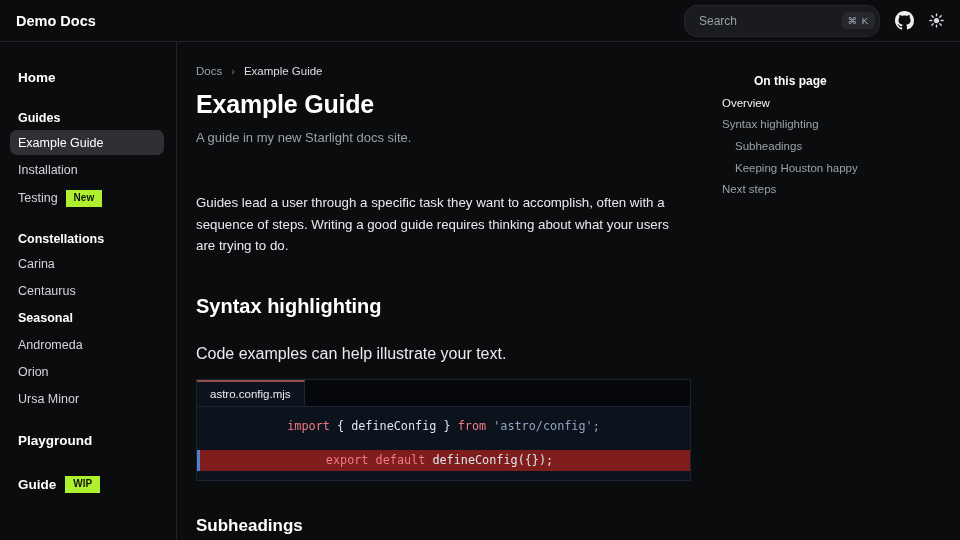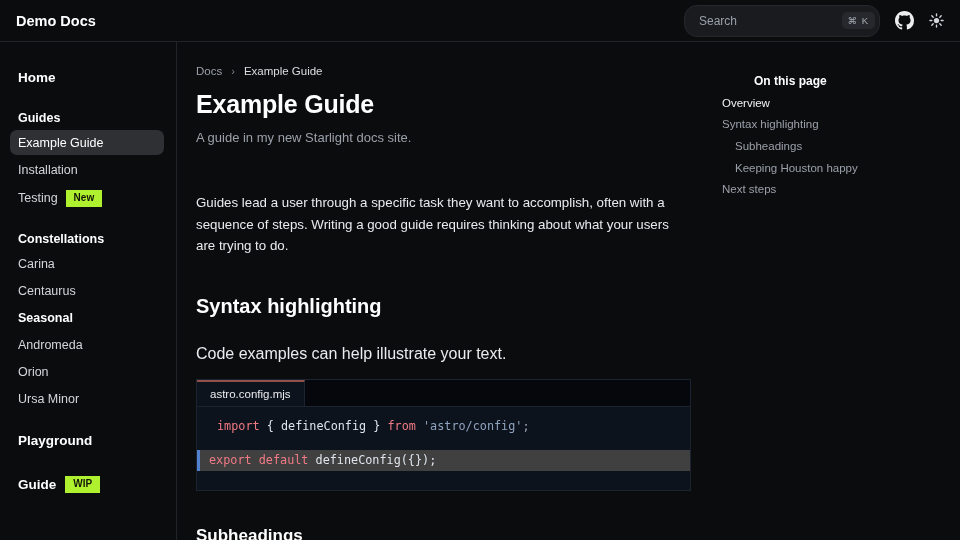--- a/index.html
+++ b/index.html
@@ -68,25 +68,25 @@
 
   
   .code-block { width: 495px; margin-top: 15px; border: 1px solid #1d2431; background: #0d131d; }
   .code-tabbar { background: #05070c; height: 27px; display: flex; border-bottom: 1px solid #1d2431; }
   .code-tab {
     background: #0d131d; border-top: 2px solid #8f5049; border-right: 1px solid #1d2431;
     padding: 0 13px; display: flex; align-items: center;
     font-size: 11.5px; color: #e9ebee; cursor: pointer;
   }
   .code-body { font-family: "DejaVu Sans Mono", "Liberation Mono", monospace; font-size: 11.8px; padding: 10px 0 8px; }
-  .code-line { padding: 0 20px; line-height: 18px; height: 18px; white-space: pre; color: #dfe4ec; }
+  .code-line { padding: 0 20px; line-height: 18px; height: 18px; white-space: pre; color: #dfe4ec; text-align: center; }
   .code-line.empty { height: 15px; }
   .code-line.highlight {
-    background: #404040; border-left: 3px solid #5181ce; padding-left: 9px;
-    height: 21px; line-height: 21px; margin-bottom: 11px;
+    background: #7f1d1d; border-left: 3px solid #5181ce; padding-left: 9px;
+    height: 21px; line-height: 21px; margin-bottom: 1px;
   }
   .tok-kw { color: #f17a84; }
   .tok-str { color: #8fa3bf; }
   .tok-pun { color: #9aa3b2; }
 
   .h3 { font-size: 17px; font-weight: 700; color: #ffffff; margin-top: 35px; }
 
   
   .toc { width: 238px; min-width: 238px; padding-top: 28px; }
   .toc-title { font-size: 12px; font-weight: 700; color: #ffffff; padding: 4px 0; margin-left: 32px; }

